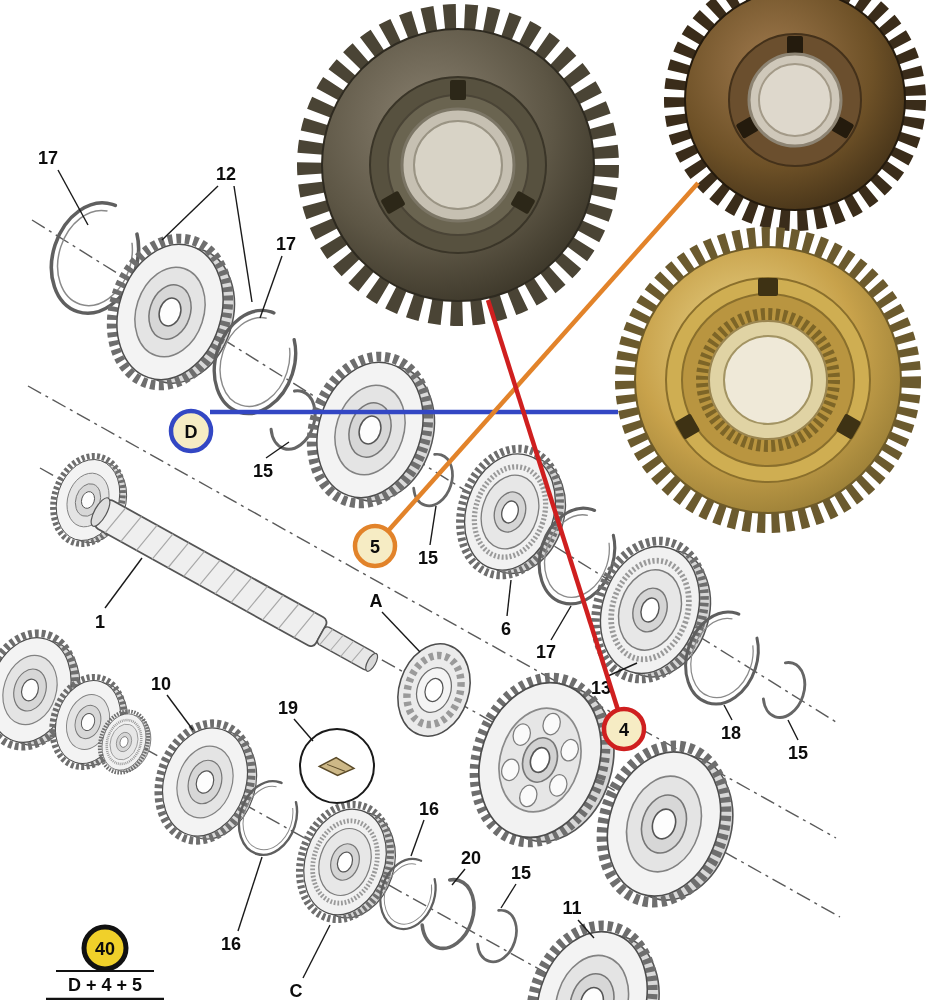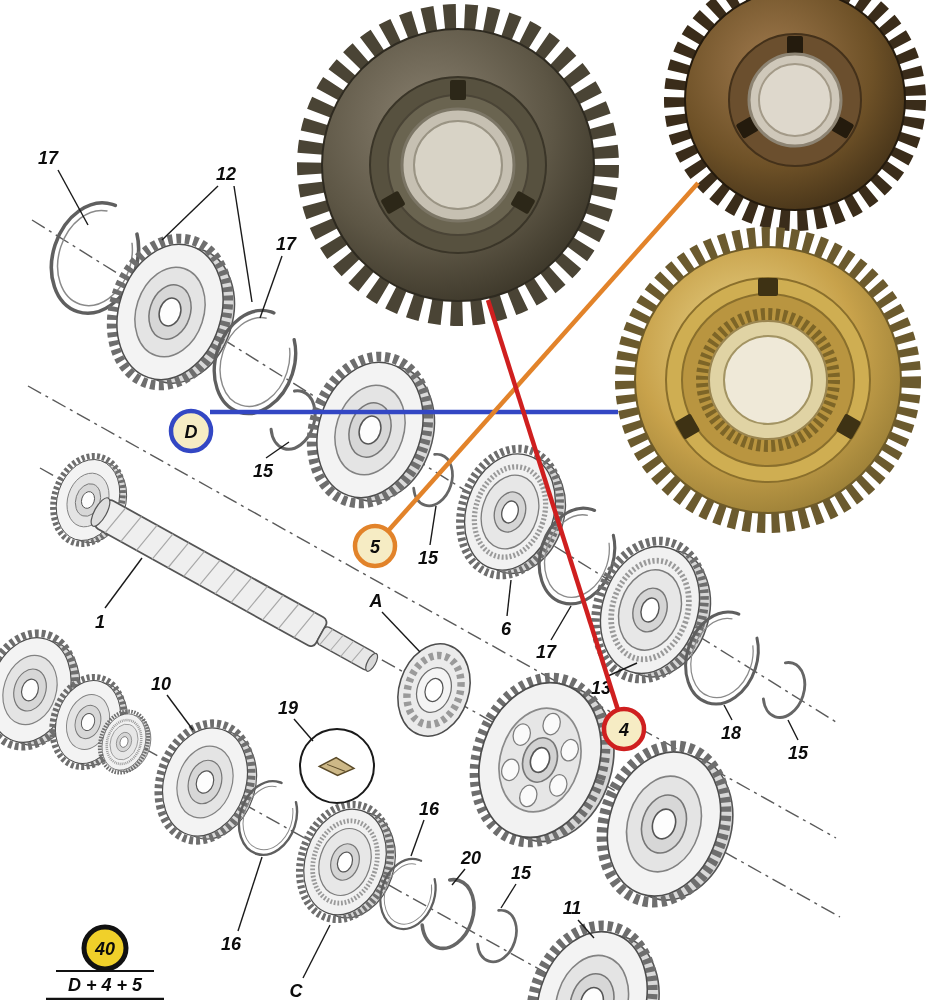--- a/index.html
+++ b/index.html
@@ -1,17 +1,17 @@
 <!DOCTYPE html>
 <html><head>
 <meta charset="utf-8">
 <style>
   html,body{margin:0;padding:0;background:#ffffff;}
   .stage{position:relative;width:952px;height:1000px;background:#ffffff;overflow:hidden;
-         font-family:"Liberation Sans",sans-serif;font-style:italic;}
+         font-family:"Liberation Sans",sans-serif;}
   svg{display:block;}
   .plbl{font-family:"Liberation Sans",sans-serif;font-size:18px;font-weight:bold;
         fill:#0c0c0c;text-anchor:middle;}
   .leader{stroke:#1a1a1a;stroke-width:1.4;}
   .axis{stroke:#5a5a5a;stroke-width:1.4;stroke-dasharray:15 5 3 5;fill:none;}
 </style>
 </head>
 <body>
 
 <div class="stage">

